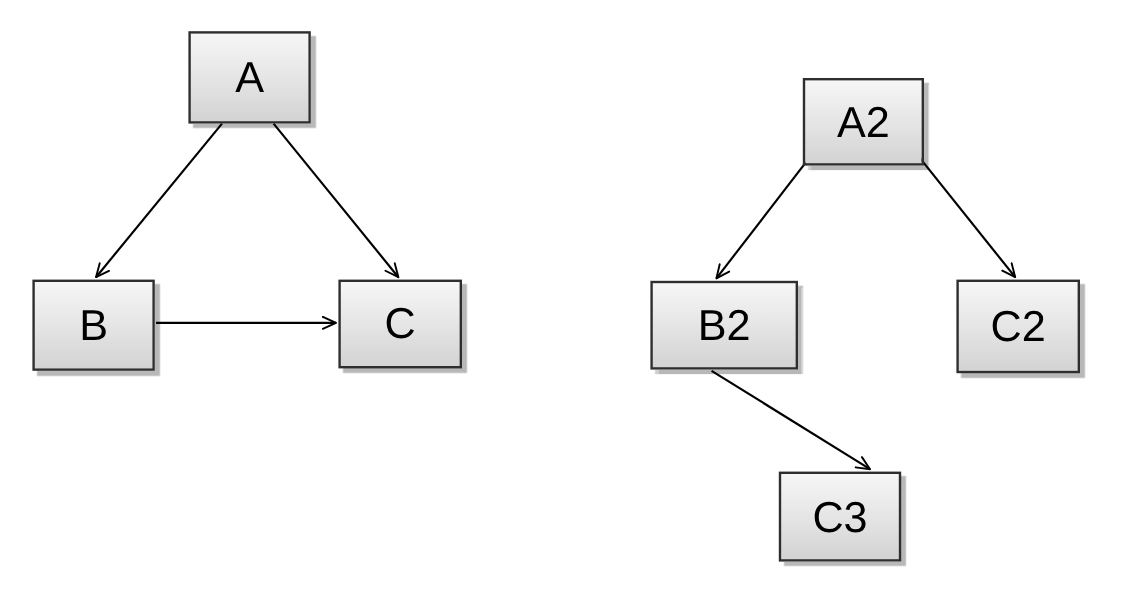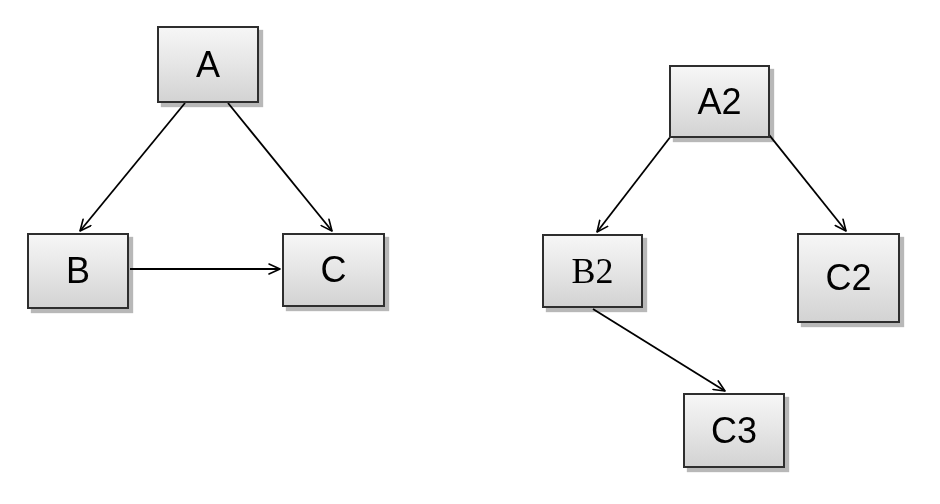--- a/index.html
+++ b/index.html
@@ -71,23 +71,23 @@
       </div>
       <div class="node" style="left: 27px; top: 233px; width: 102px; height: 76px;">
         <span>B</span>
       </div>
       <div class="node" style="left: 282px; top: 233px; width: 103px; height: 74px;">
         <span>C</span>
       </div>
       <div class="node" style="left: 669px; top: 28px; width: 101px; height: 73px; margin-top: 37px;">
         <span>A2</span>
       </div>
-      <div class="node" style="left: 542px; top: 234px; width: 101px; height: 74px; font-family: Liberation Serif, serif;">
+      <div class="node" style="left: 542px; top: 234px; width: 123px; height: 74px;">
         <span>B2</span>
       </div>
-      <div class="node" style="left: 797px; top: 233px; width: 103px; height: 90px; align-items: center;">
+      <div class="node" style="left: 797px; top: 233px; width: 103px; height: 78px; align-items: center;">
         <span>C2</span>
       </div>
-      <div class="node" style="left: 683px; top: 393px; width: 102px; height: 75px;">
+      <div class="node" style="left: 649px; top: 393px; width: 102px; height: 75px;">
         <span>C3</span>
       </div>
     </div>
 </div>
 
 </body></html>

